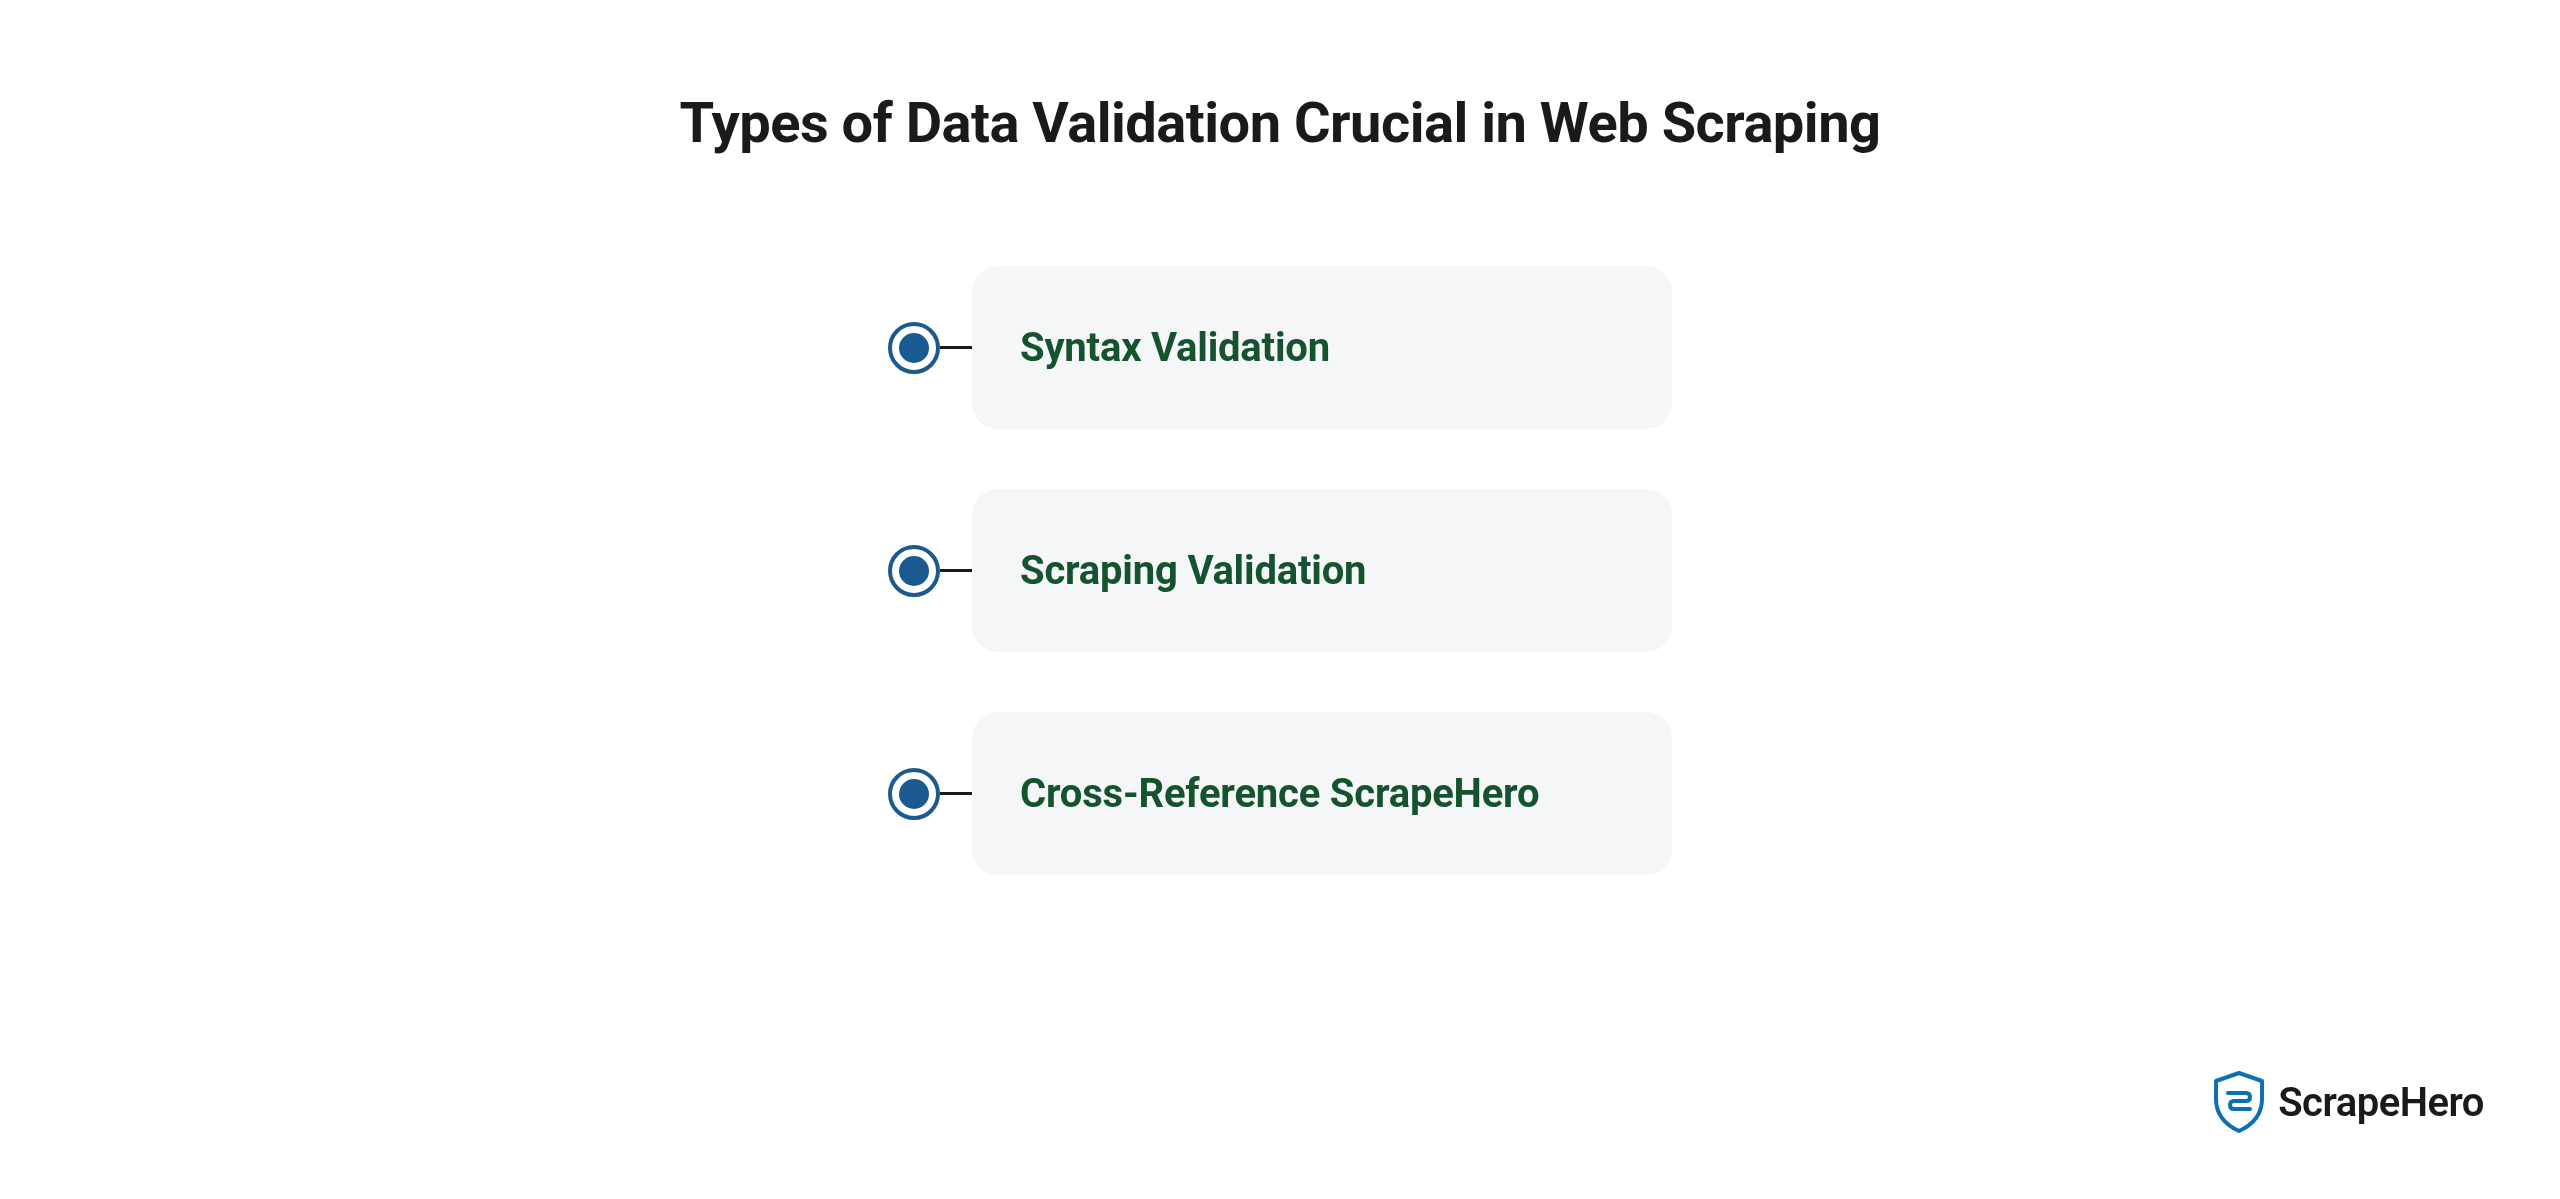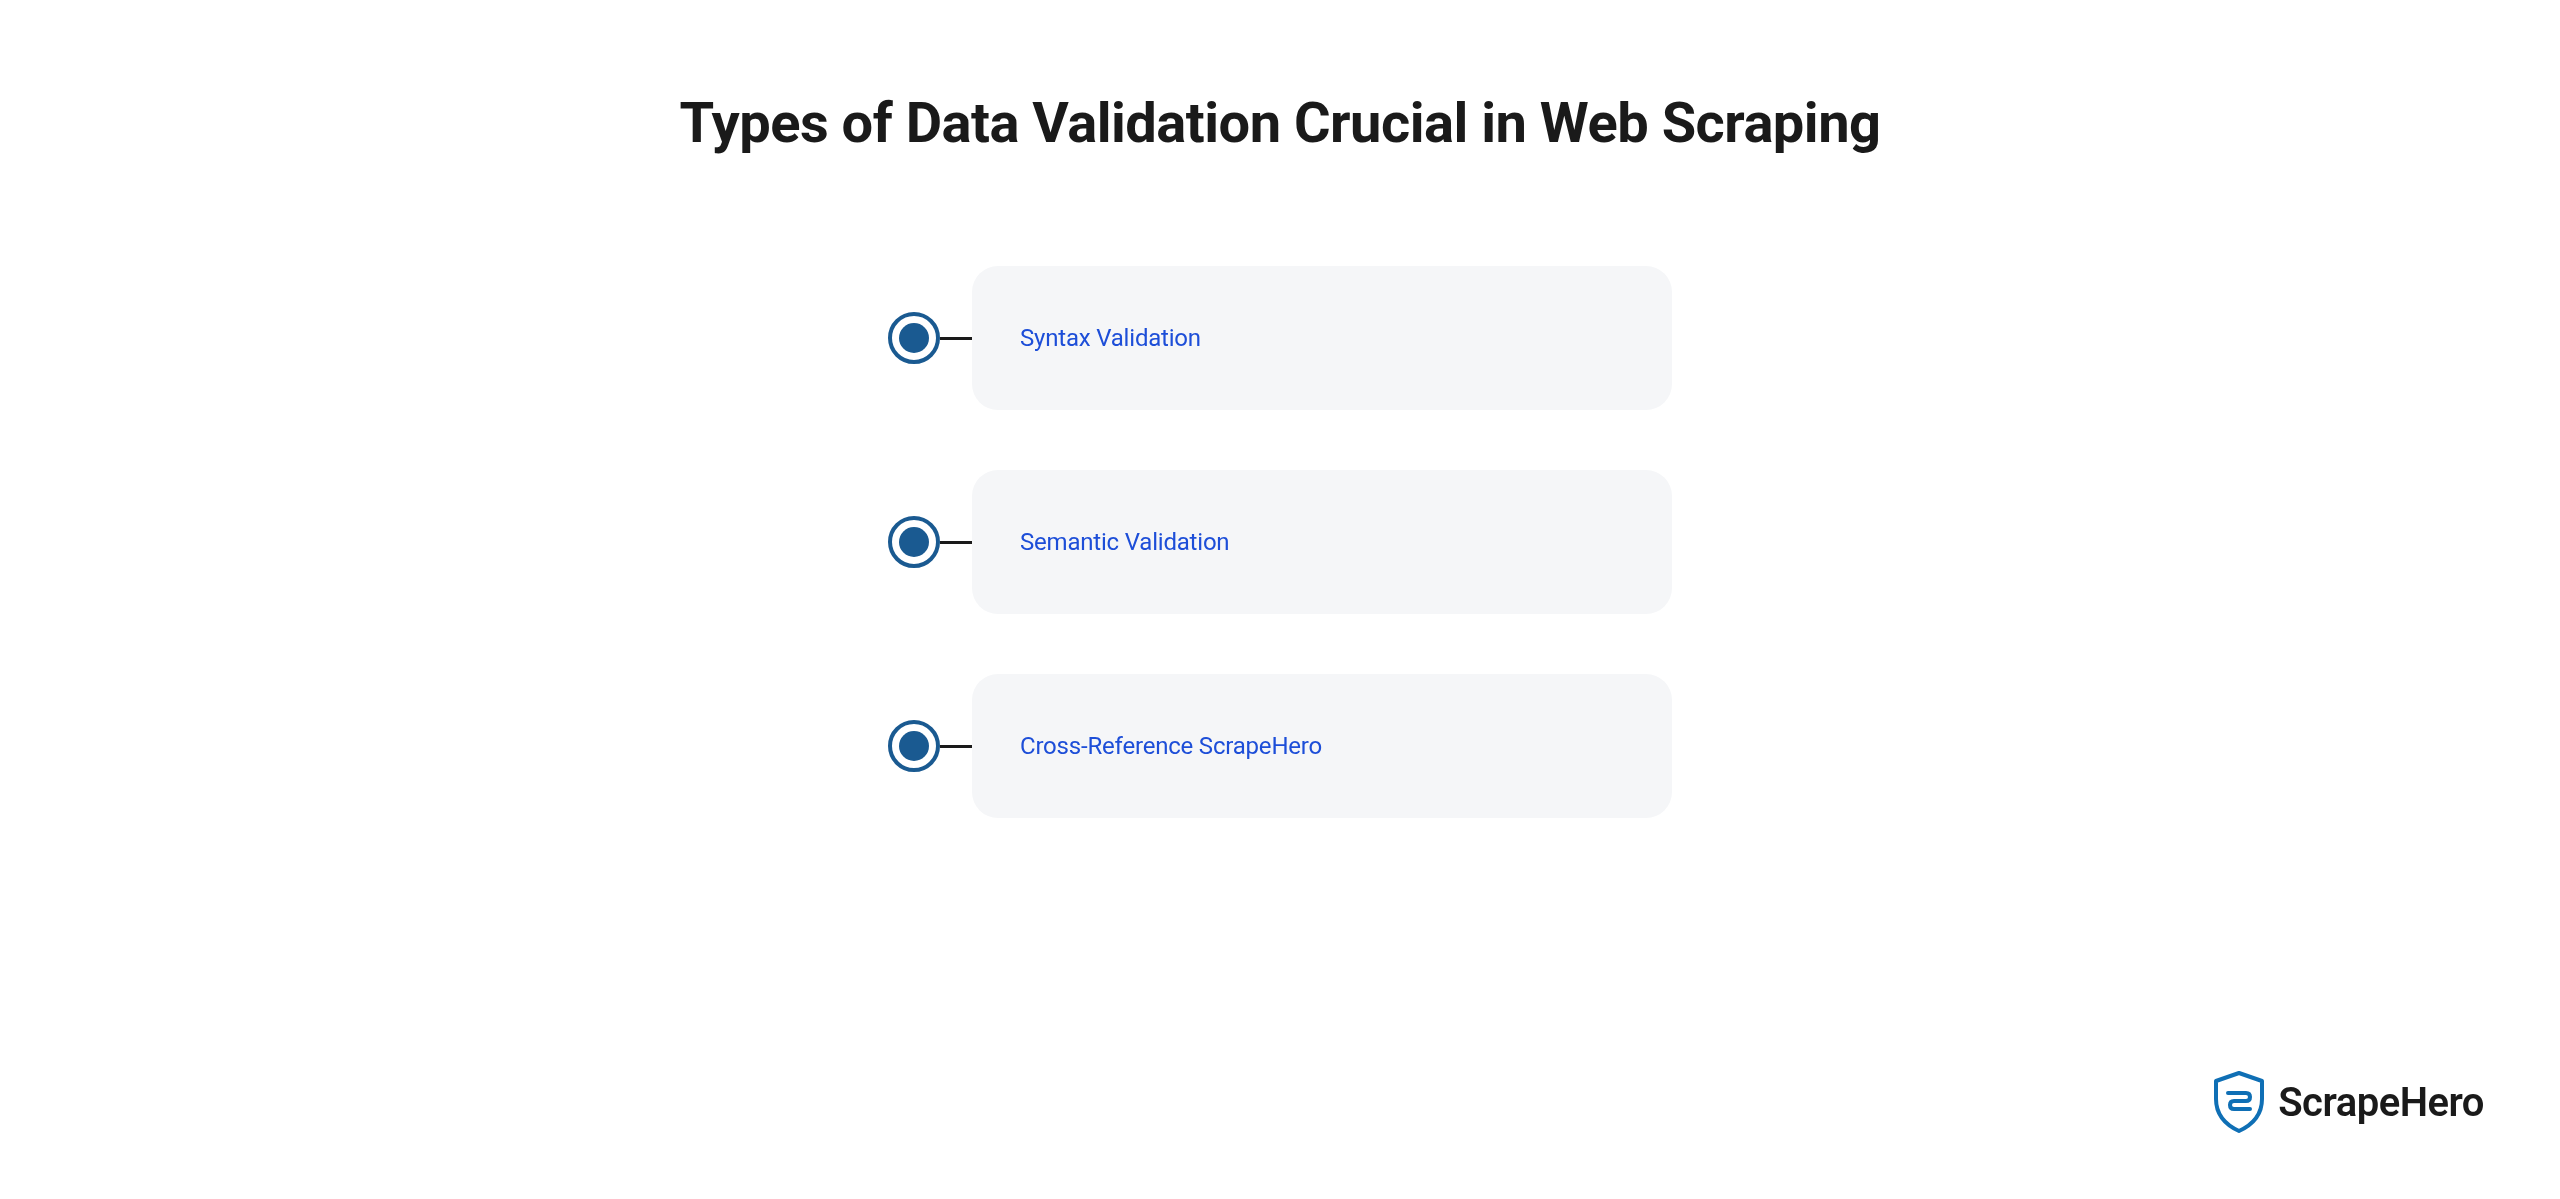--- a/index.html
+++ b/index.html
@@ -62,23 +62,23 @@
     width: 36px;
     height: 3px;
     background: #1a1a1a;
     flex-shrink: 0;
   }
   .card {
     background: #f5f6f8;
     border-radius: 26px;
     padding: 58px 48px;
     width: 700px;
-    font-size: 24px;
-    font-weight: 400;
-    color: #1d4ed8;
+    font-size: 40px;
+    font-weight: 700;
+    color: #14532d;
     letter-spacing: -0.2px;
     margin-left: -4px;
   }
   .footer-logo {
     position: absolute;
     right: 76px;
     bottom: 66px;
     display: flex;
     align-items: center;
     gap: 12px;
@@ -111,21 +111,21 @@
         <span>Syntax Validation</span>
       </div>
     </div>
 
     <div class="item-row">
       <div class="bullet">
         <div class="bullet-inner"></div>
       </div>
       <div class="connector"></div>
       <div class="card">
-        <span>Semantic Validation</span>
+        <span>Scraping Validation</span>
       </div>
     </div>
 
     <div class="item-row">
       <div class="bullet">
         <div class="bullet-inner"></div>
       </div>
       <div class="connector"></div>
       <div class="card">
         <span>Cross-Reference ScrapeHero</span>

